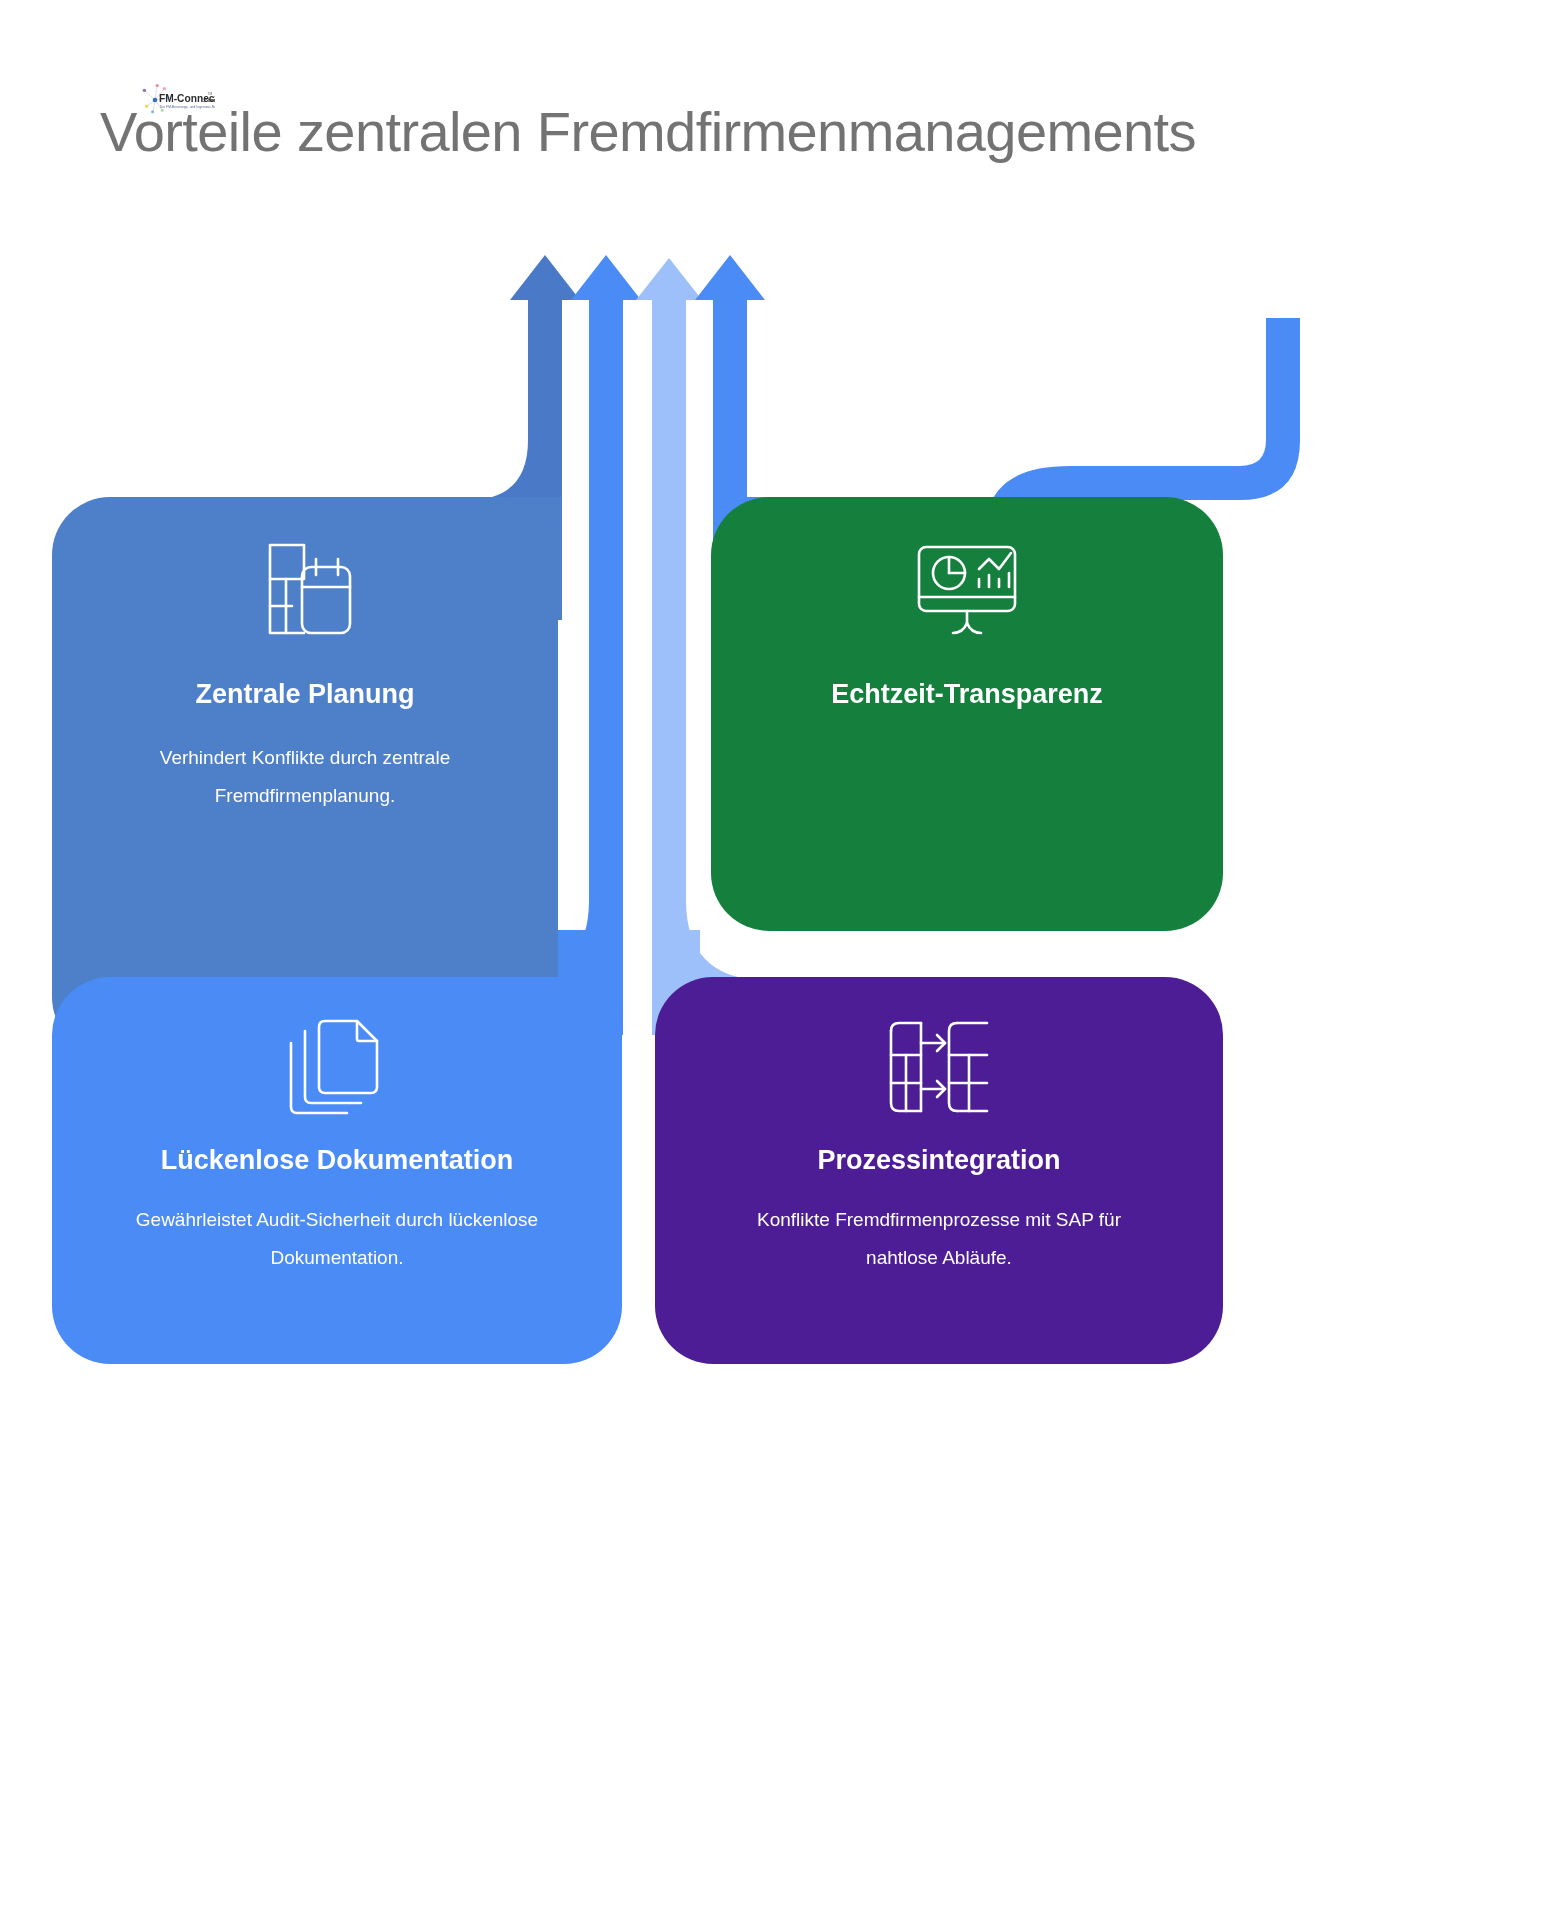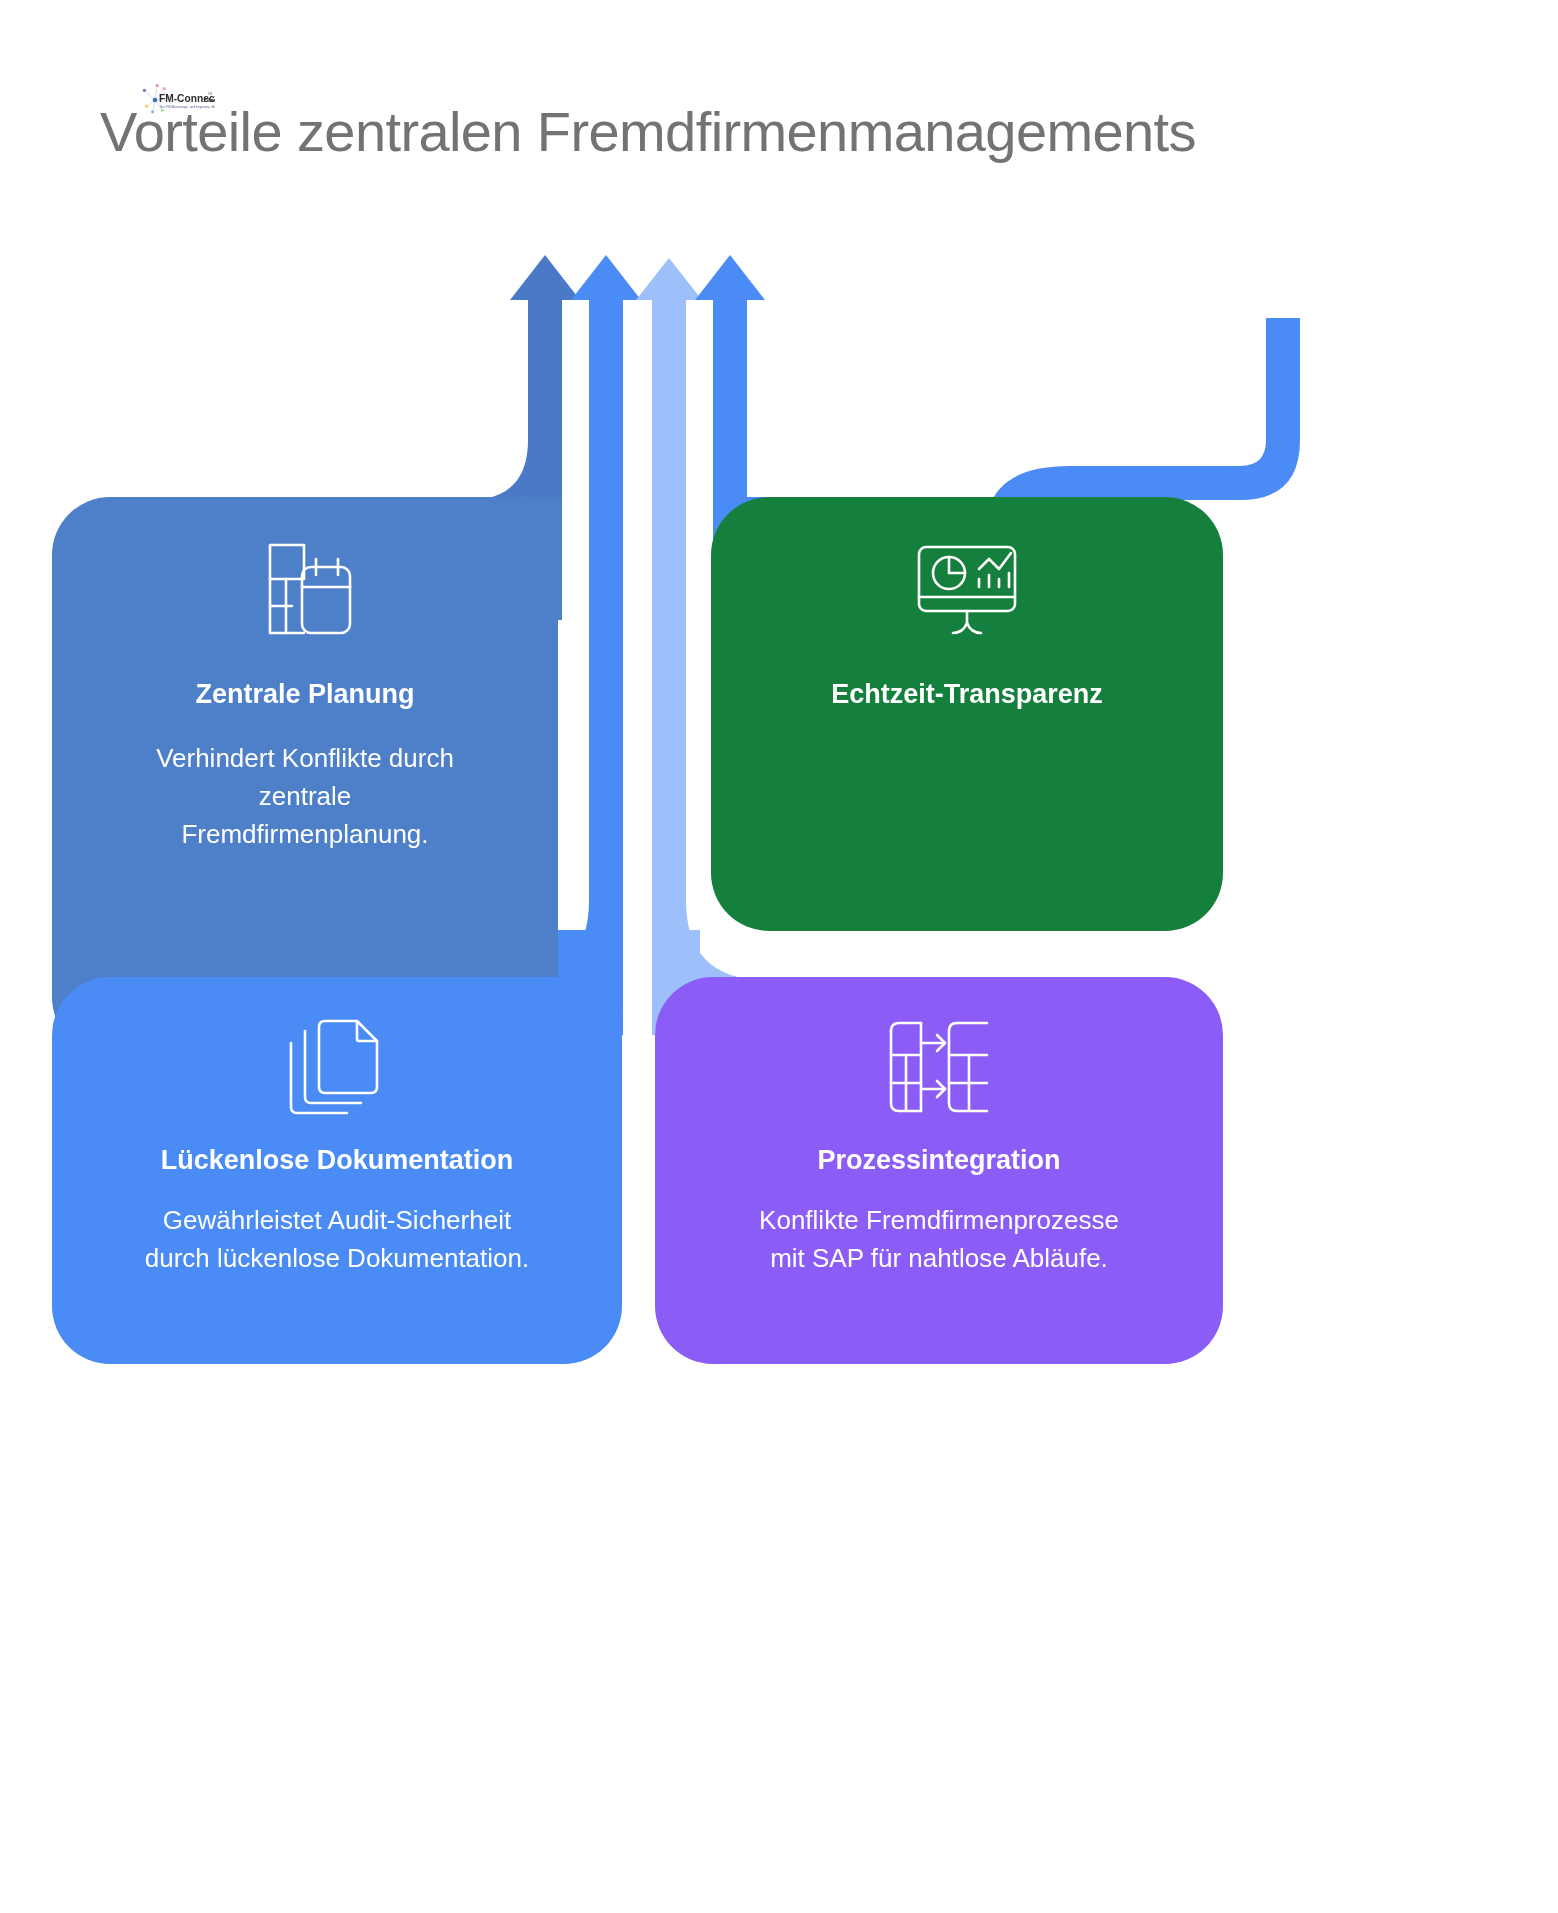--- a/index.html
+++ b/index.html
@@ -71,21 +71,21 @@
     justify-content: center;
   }
   .card-icon svg { display: block; overflow: visible; }
   .card-title {
     font-size: 27px;
     font-weight: bold;
     line-height: 34px;
     white-space: nowrap;
   }
   .card-desc {
-    font-size: 26px;
+    font-size: 19px;
     font-weight: 400;
     line-height: 38px;
   }
 
   
   #card-central-planning {
     left: 52px;  top: 497px;
     width: 506px; height: 558px;
     background: #4e7fc9;
     border-radius: 58px 58px 58px 58px;
@@ -113,21 +113,21 @@
     border-radius: 58px;
     padding-top: 38px;
   }
   #card-complete-documentation .card-title { margin-top: 24px; }
   #card-complete-documentation .card-desc  { margin-top: 24px; width: 420px; }
 
   
   #card-process-integration {
     left: 655px; top: 977px;
     width: 568px; height: 387px;
-    background: #8b5cf6;
+    background: #4c1d95;
     border-radius: 58px;
     padding-top: 38px;
   }
   #card-process-integration .card-title { margin-top: 24px; }
   #card-process-integration .card-desc  { margin-top: 24px; width: 400px; }
 </style>
 </head>
 <body>
 
 <div id="stage">

